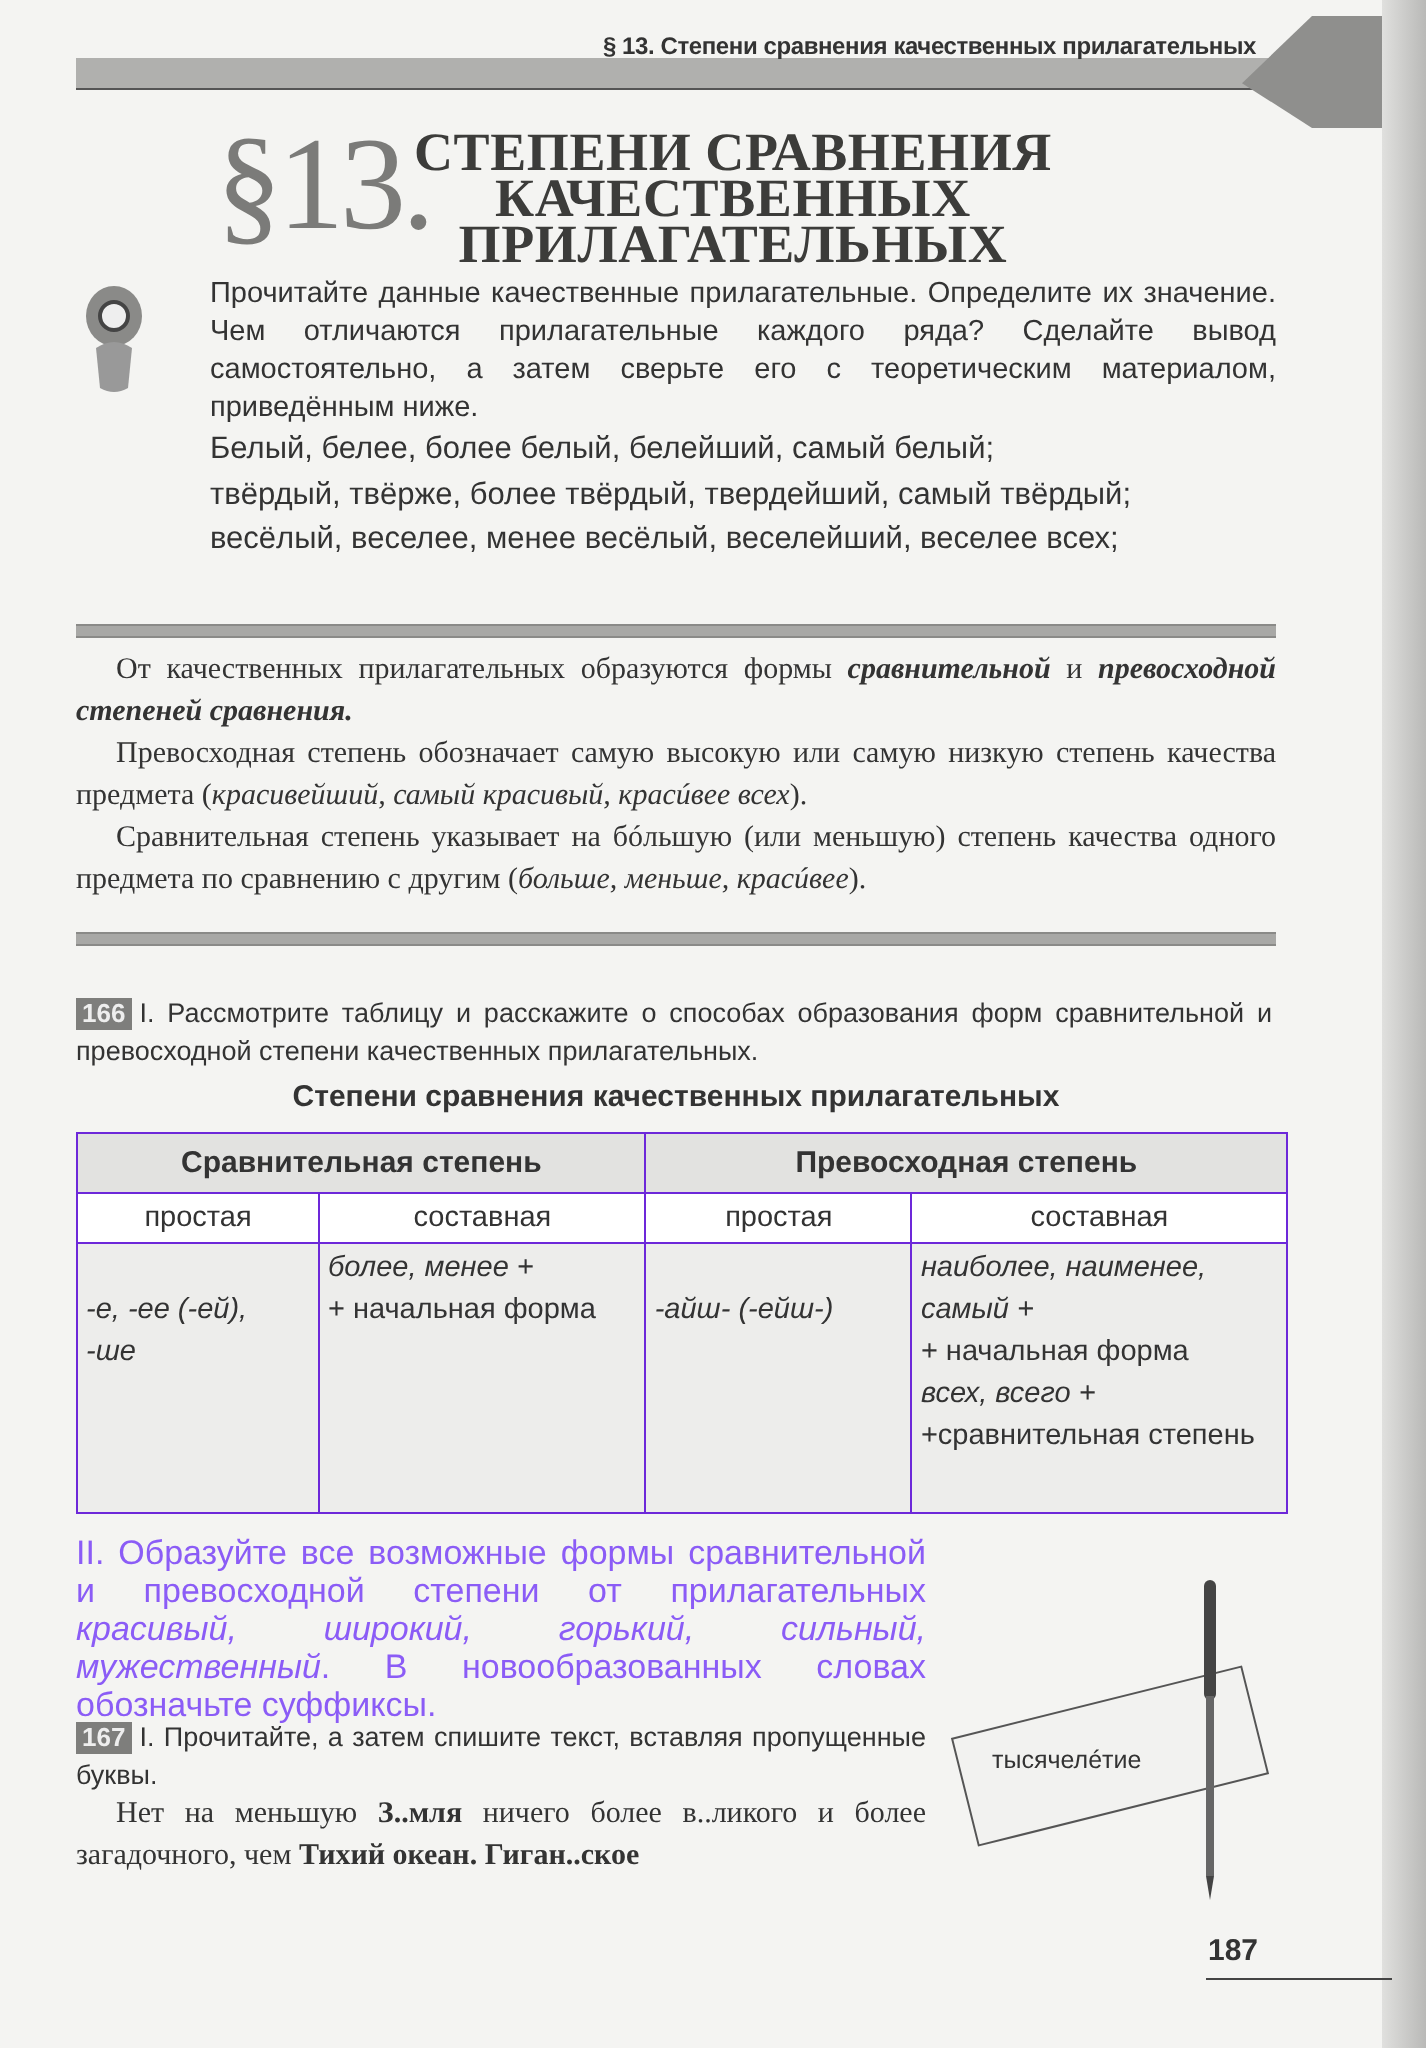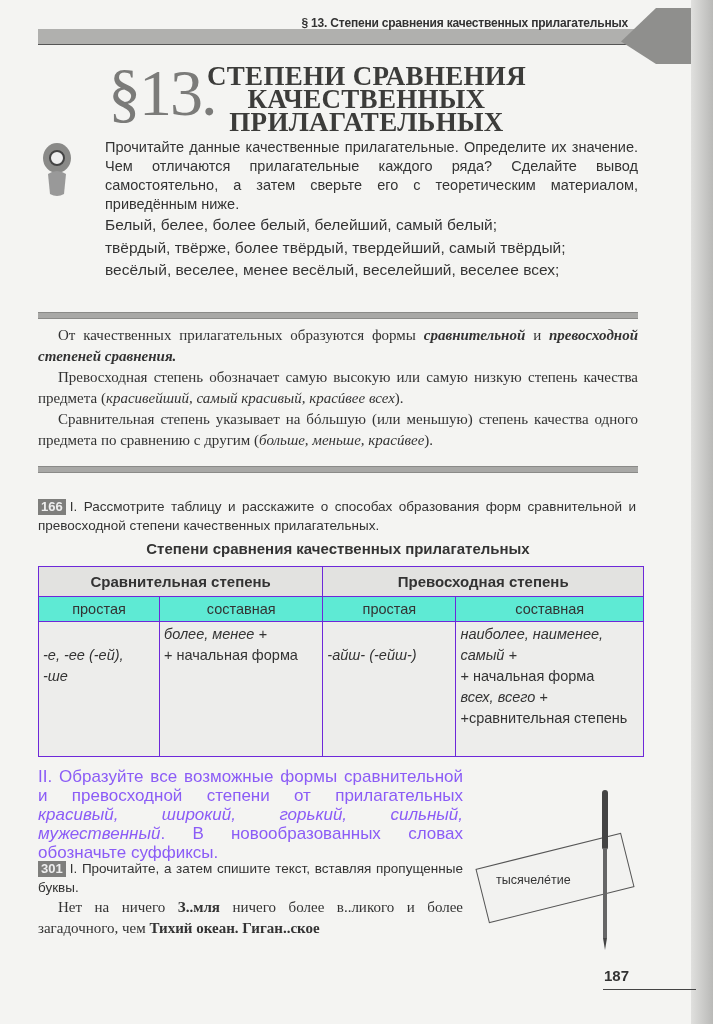--- a/index.html
+++ b/index.html
@@ -79,21 +79,21 @@
     }
     table.deg {
       position: absolute; left: 38px; top: 566px; width: 606px;
       border-collapse: collapse; font-size: 14.5px; color: #333;
       background: #ededeb;
     }
     table.deg td, table.deg th {
       border: 1px solid #6d28d9; padding: 2px 4px; vertical-align: top;
     }
     table.deg th.group { font-weight: bold; height: 25px; vertical-align: middle; font-size: 15px; background:#e2e2e0;}
-    table.deg td.sub { text-align: center; height: 20px; vertical-align: middle; background:#5eead4;}
+    table.deg td.sub { text-align: center; height: 20px; vertical-align: middle; background:#ffffff;}
     table.deg td.body { height: 130px; line-height: 21px; }
     table.deg i { font-style: italic; }
     .ex166-ii {
       position: absolute; left: 38px; top: 767px; width: 425px;
       font-size: 17px; line-height: 19px; color: #8b5cf6; text-align: justify;
     }
     .ex167 {
       position: absolute; left: 38px; top: 859px; width: 425px;
       font-size: 13.5px; line-height: 19px; color: #333; text-align: justify;
     }
@@ -198,24 +198,24 @@
     </td>
   </tr>
 </tbody>
   </table>
 
 <div class="ex166-ii">
   <span>II. Образуйте все возможные формы сравнительной и превосходной степени от прилагательных </span><i>красивый, широкий, горький, сильный, мужественный</i><span>. В новообразованных словах обозначьте суффиксы.</span>
 </div>
 
 <div class="ex167">
-  <span class="ex-badge">301</span><span>I. Прочитайте, а затем спишите текст, вставляя пропущенные буквы.</span>
+  <span class="ex-badge">167</span><span>I. Прочитайте, а затем спишите текст, вставляя пропущенные буквы.</span>
 </div>
 <div class="ex167-text">
-  <p><span>Нет на ничего </span><b>З..мля</b><span> ничего более в..ликого и более загадочного, чем </span><b>Тихий океан. Гиган..ское</b></p>
+  <p><span>Нет на меньшую </span><b>З..мля</b><span> ничего более в..ликого и более загадочного, чем </span><b>Тихий океан. Гиган..ское</b></p>
 </div>
 
 <div class="note-card"></div>
 <div class="note-word">тысячелéтие</div>
 <svg class="pen-icon" viewBox="0 0 10 160">
   <rect x="2" y="0" width="6" height="60" rx="3" fill="#444"></rect>
   <rect x="3" y="58" width="4" height="90" fill="#666"></rect>
   <polygon points="3,148 7,148 5,160" fill="#444"></polygon>
 </svg>
 

